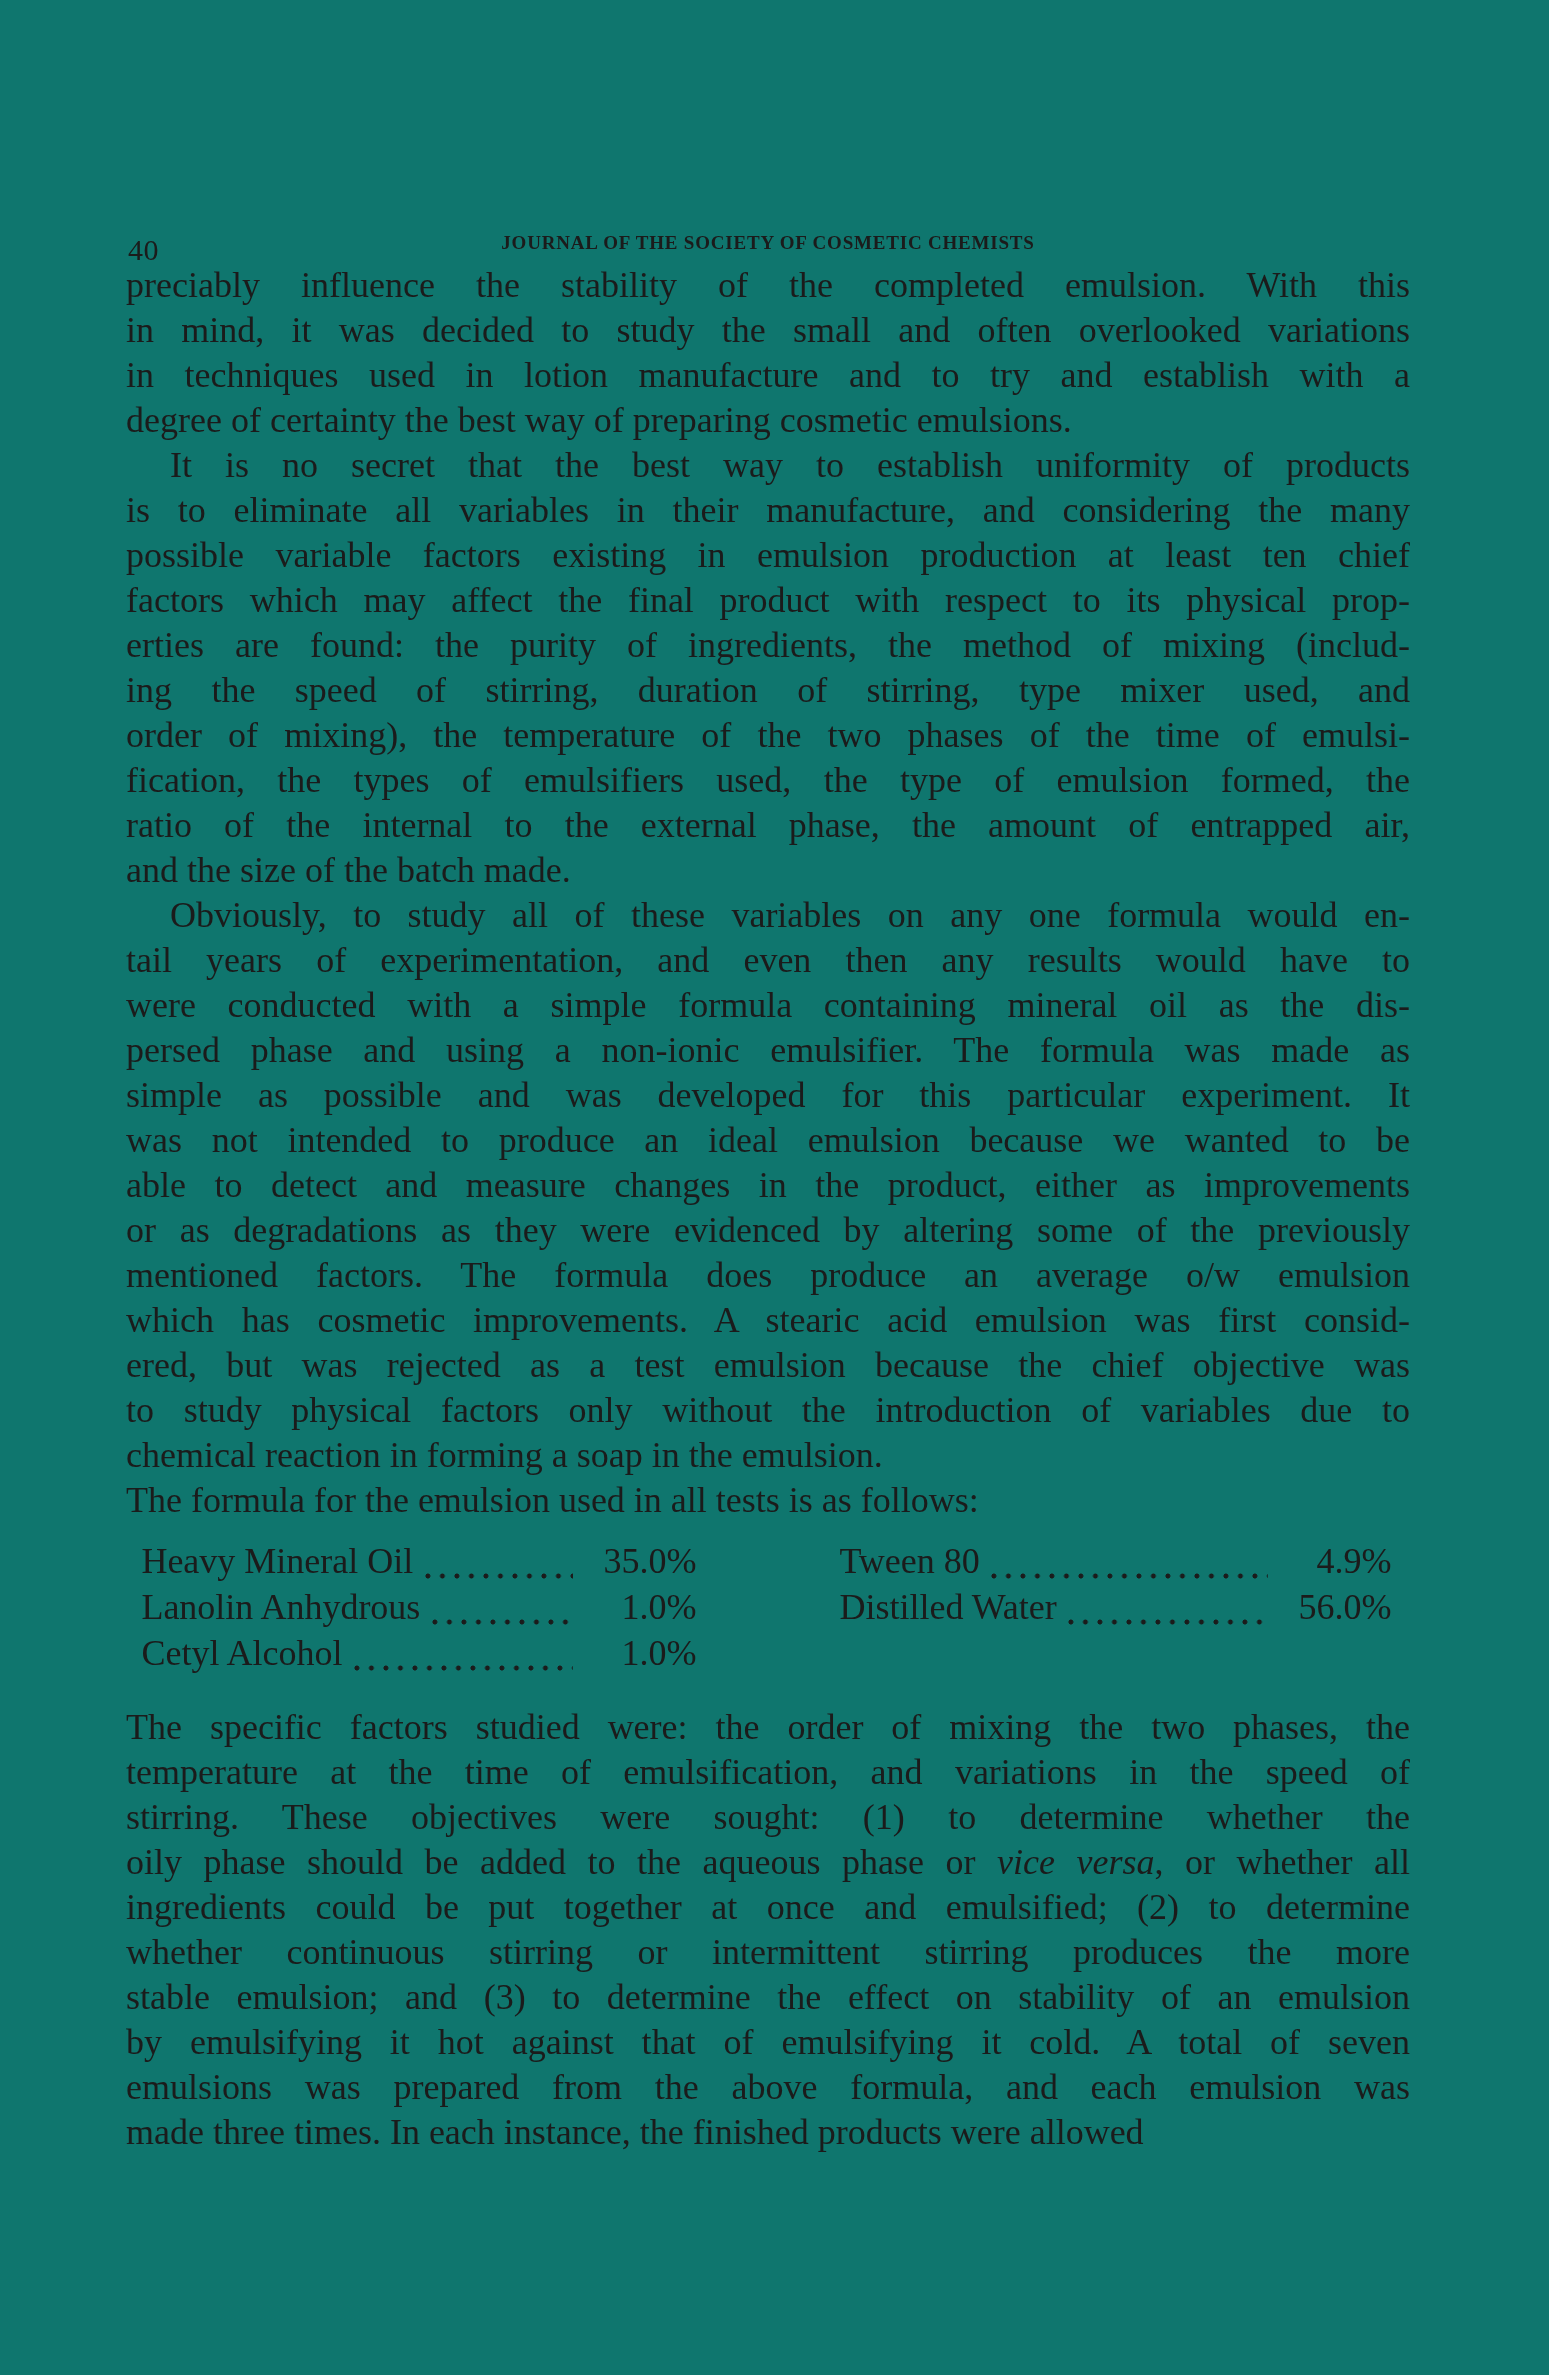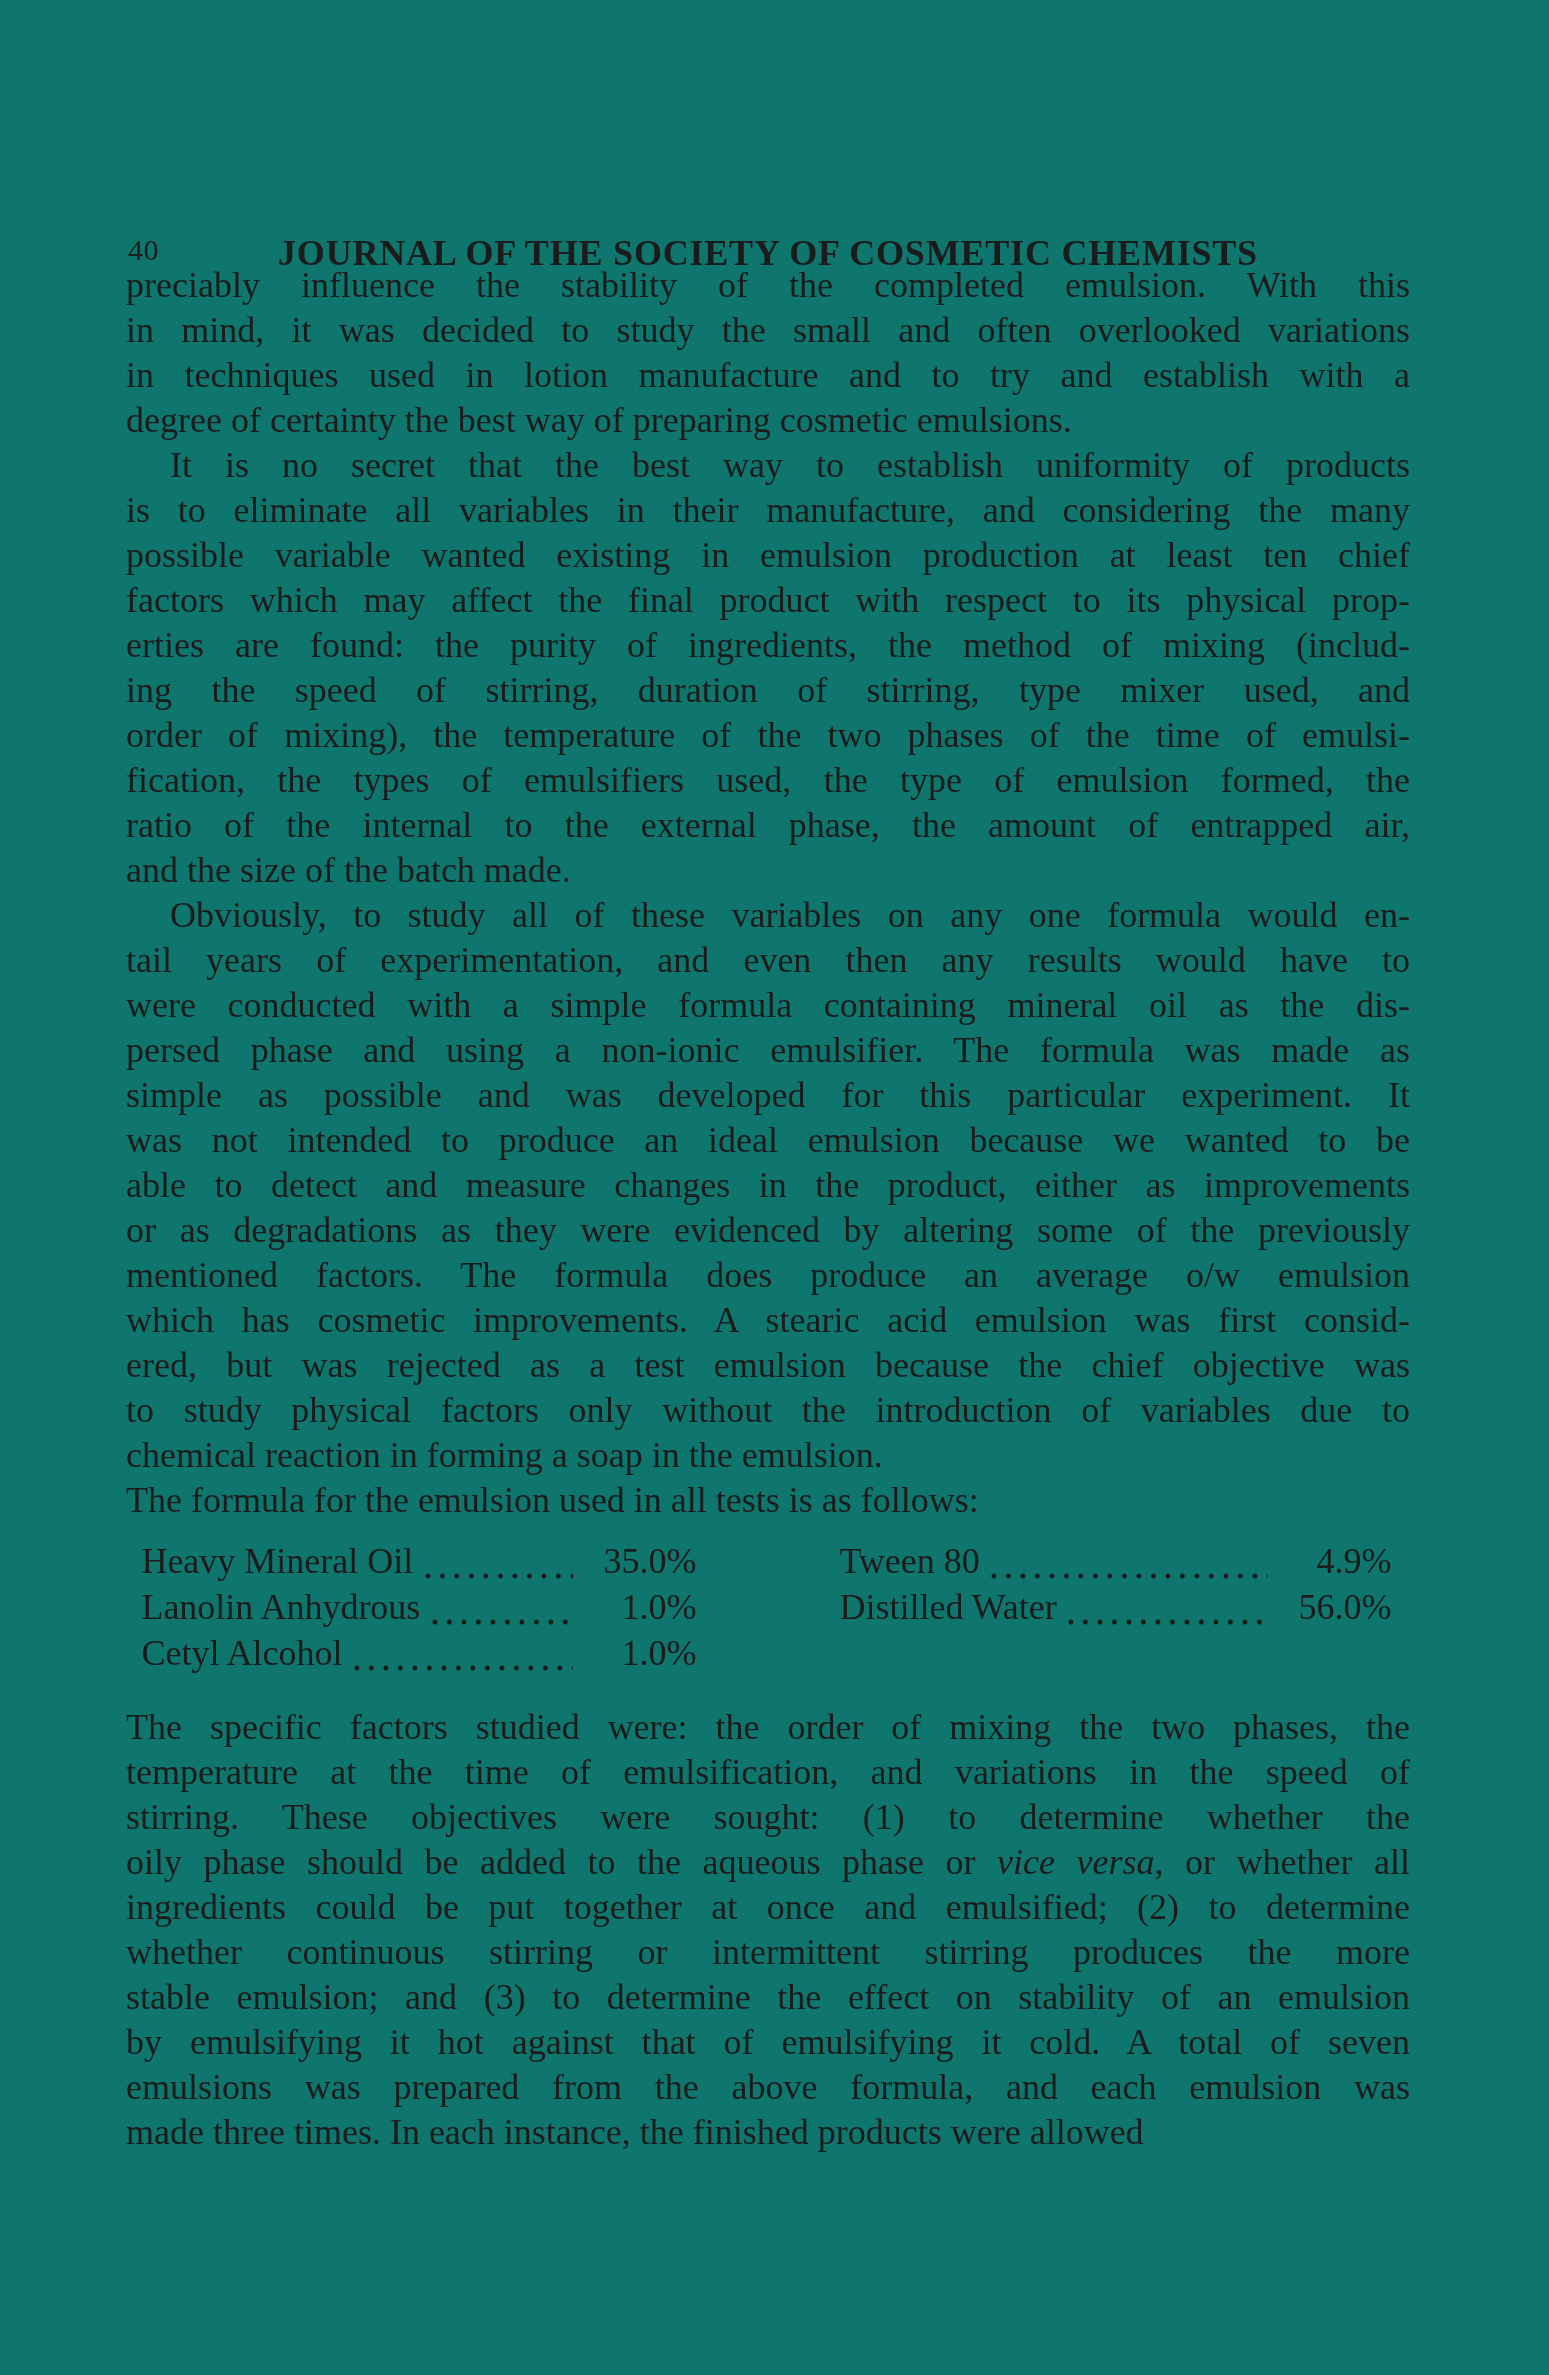--- a/index.html
+++ b/index.html
@@ -20,21 +20,21 @@
     text-align: center;
   }
   .folio {
     position: absolute;
     left: 1.9px;
     top: 1px;
     font-size: 30px;
     letter-spacing: 0.5px;
   }
   .head-title {
-    font-size: 36px;
+    font-size: 19px;
     font-weight: 700;
     letter-spacing: 0.8px;
     white-space: nowrap;
   }
   .body-text {
     position: absolute;
     top: 263px;
     left: 126px;
     width: 1284px;
     font-size: 36px;
@@ -86,21 +86,21 @@
   <main class="body-text">
     <div class="para">
         <div class="tline">preciably influence the stability of the completed emulsion.  With this</div>
         <div class="tline">in mind, it was decided to study the small and often overlooked variations</div>
         <div class="tline">in techniques used in lotion manufacture and to try and establish with a</div>
         <div class="tline last">degree of certainty the best way of preparing cosmetic emulsions.</div>
       </div>
     <div class="para">
         <div class="tline indent">It is no secret that the best way to establish uniformity of products</div>
         <div class="tline">is to eliminate all variables in their manufacture, and considering the many</div>
-        <div class="tline">possible variable wanted existing in emulsion production at least ten chief</div>
+        <div class="tline">possible variable factors existing in emulsion production at least ten chief</div>
         <div class="tline">factors which may affect the final product with respect to its physical prop-</div>
         <div class="tline">erties are found:  the purity of ingredients, the method of mixing (includ-</div>
         <div class="tline">ing the speed of stirring, duration of stirring, type mixer used, and</div>
         <div class="tline">order of mixing), the temperature of the two phases of the time of emulsi-</div>
         <div class="tline">fication, the types of emulsifiers used, the type of emulsion formed, the</div>
         <div class="tline">ratio of the internal to the external phase, the amount of entrapped air,</div>
         <div class="tline last">and the size of the batch made.</div>
       </div>
     <div class="para">
         <div class="tline indent">Obviously, to study all of these variables on any one formula would en-</div>

